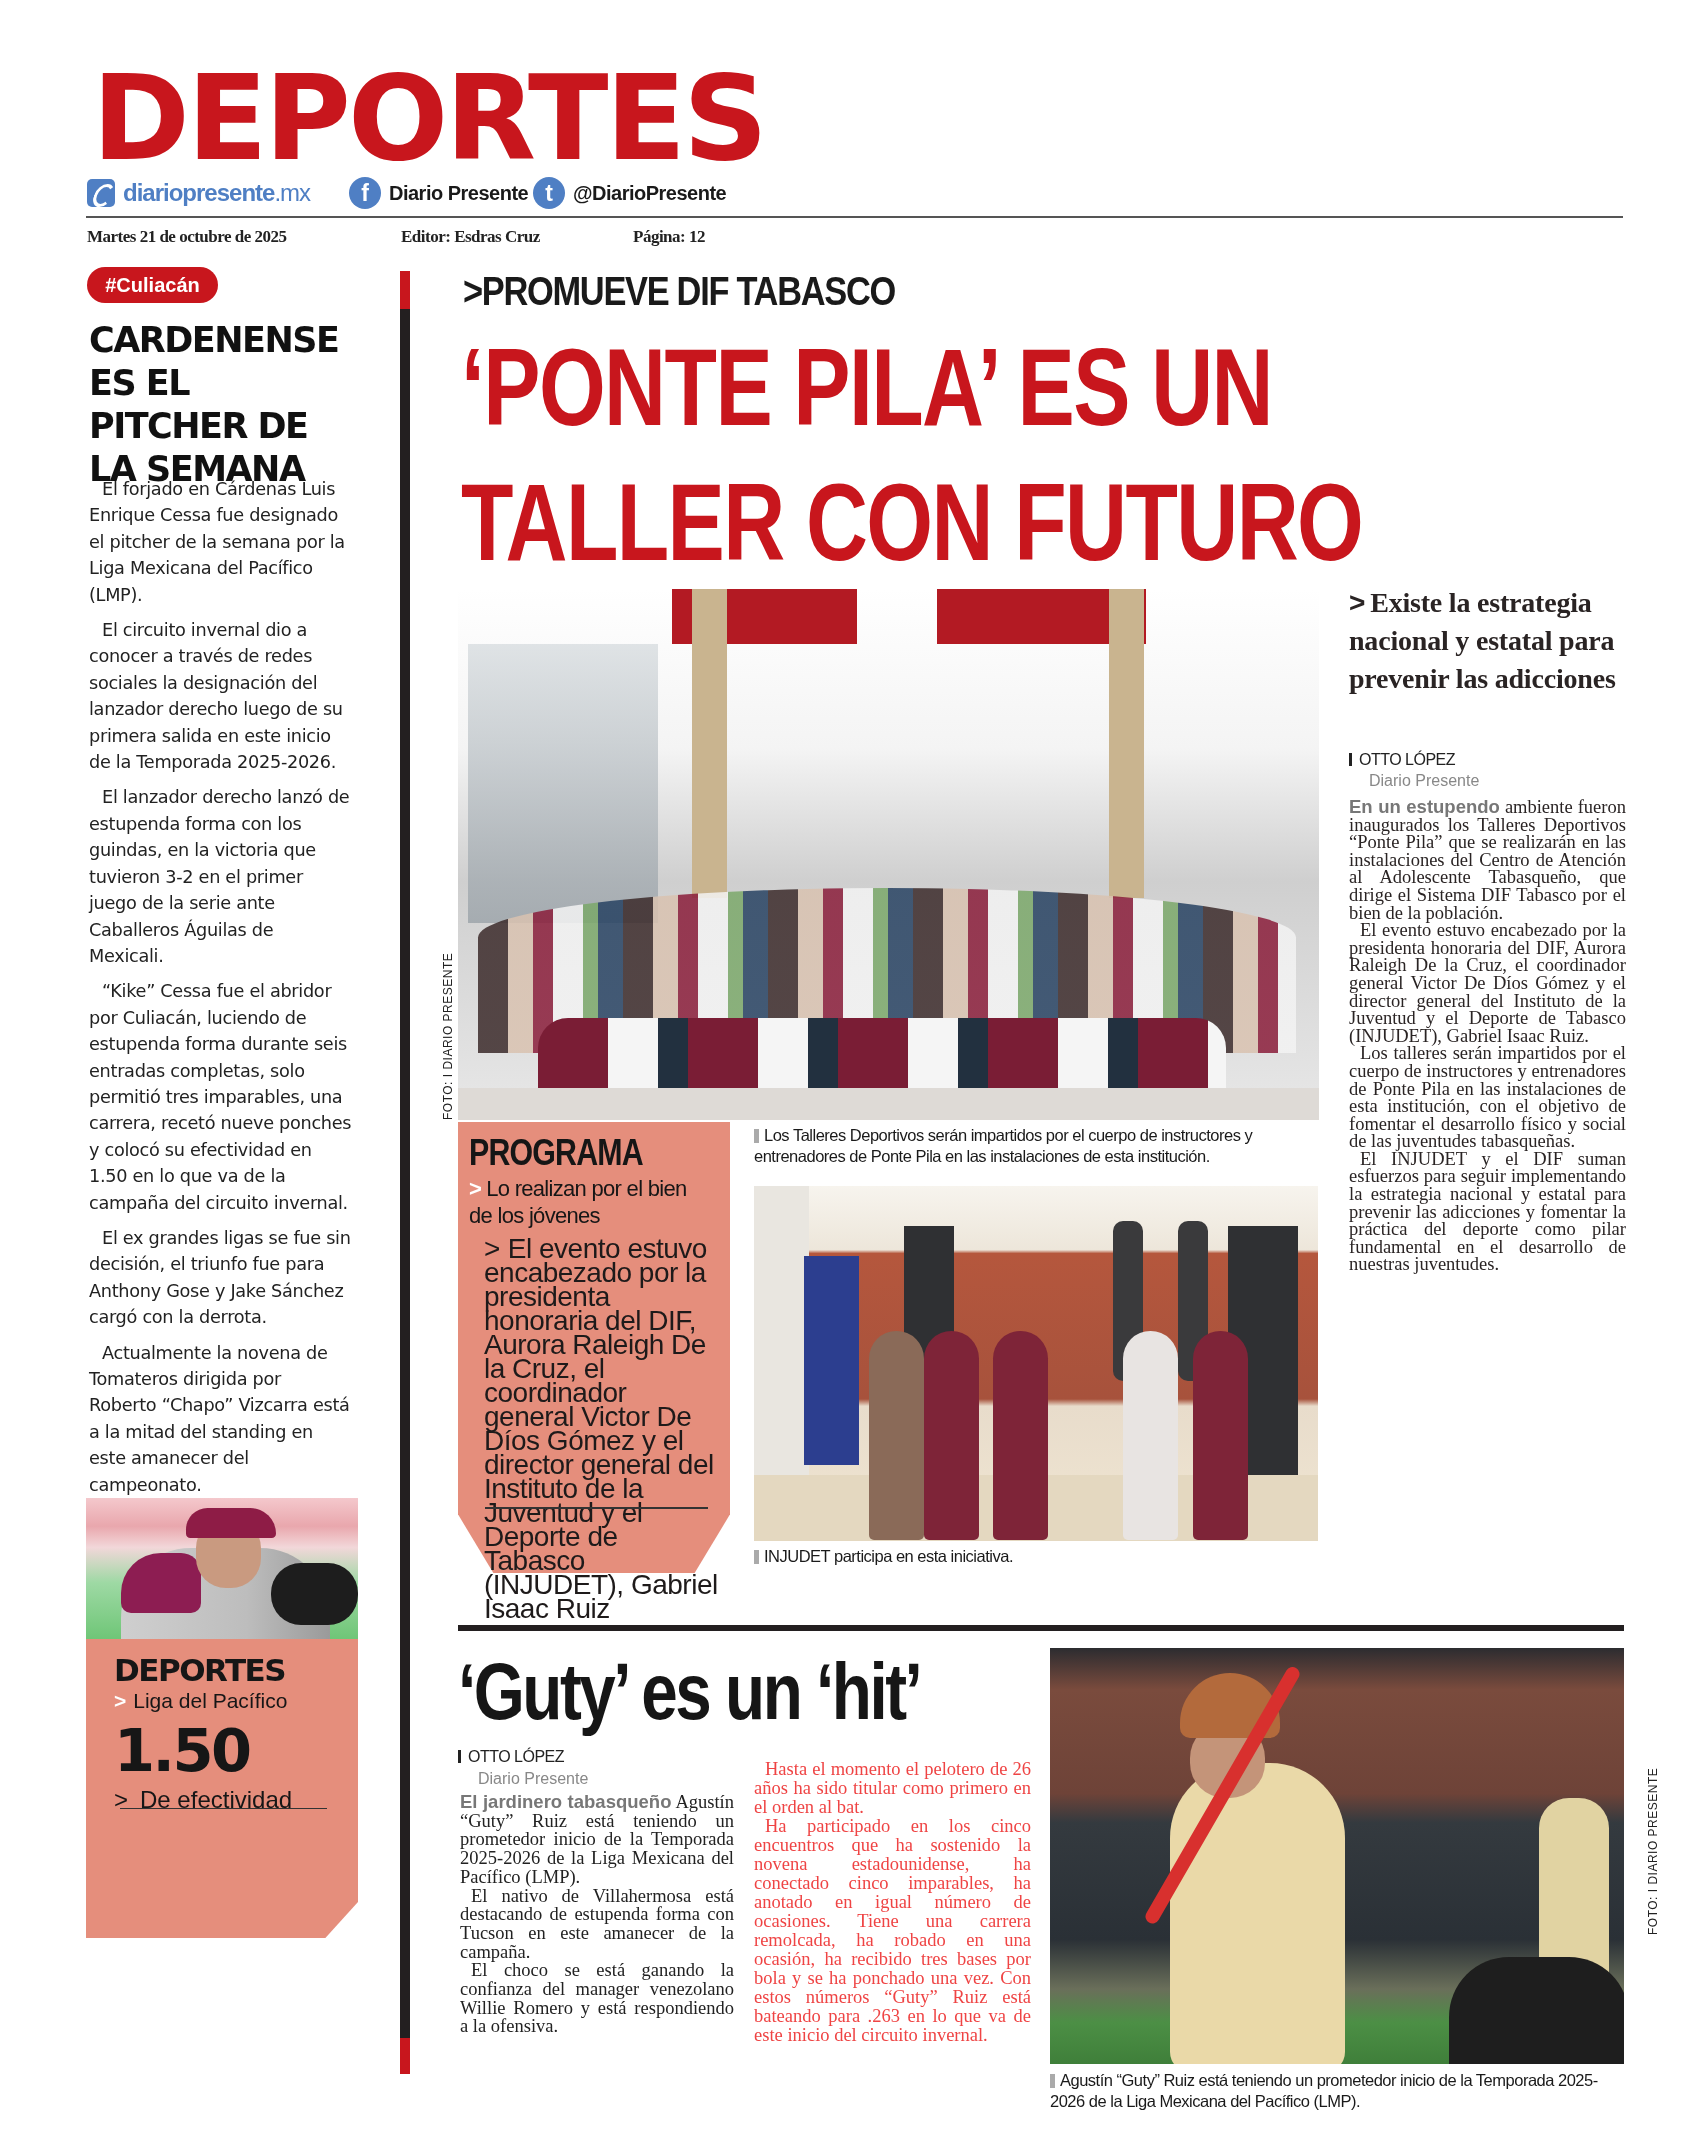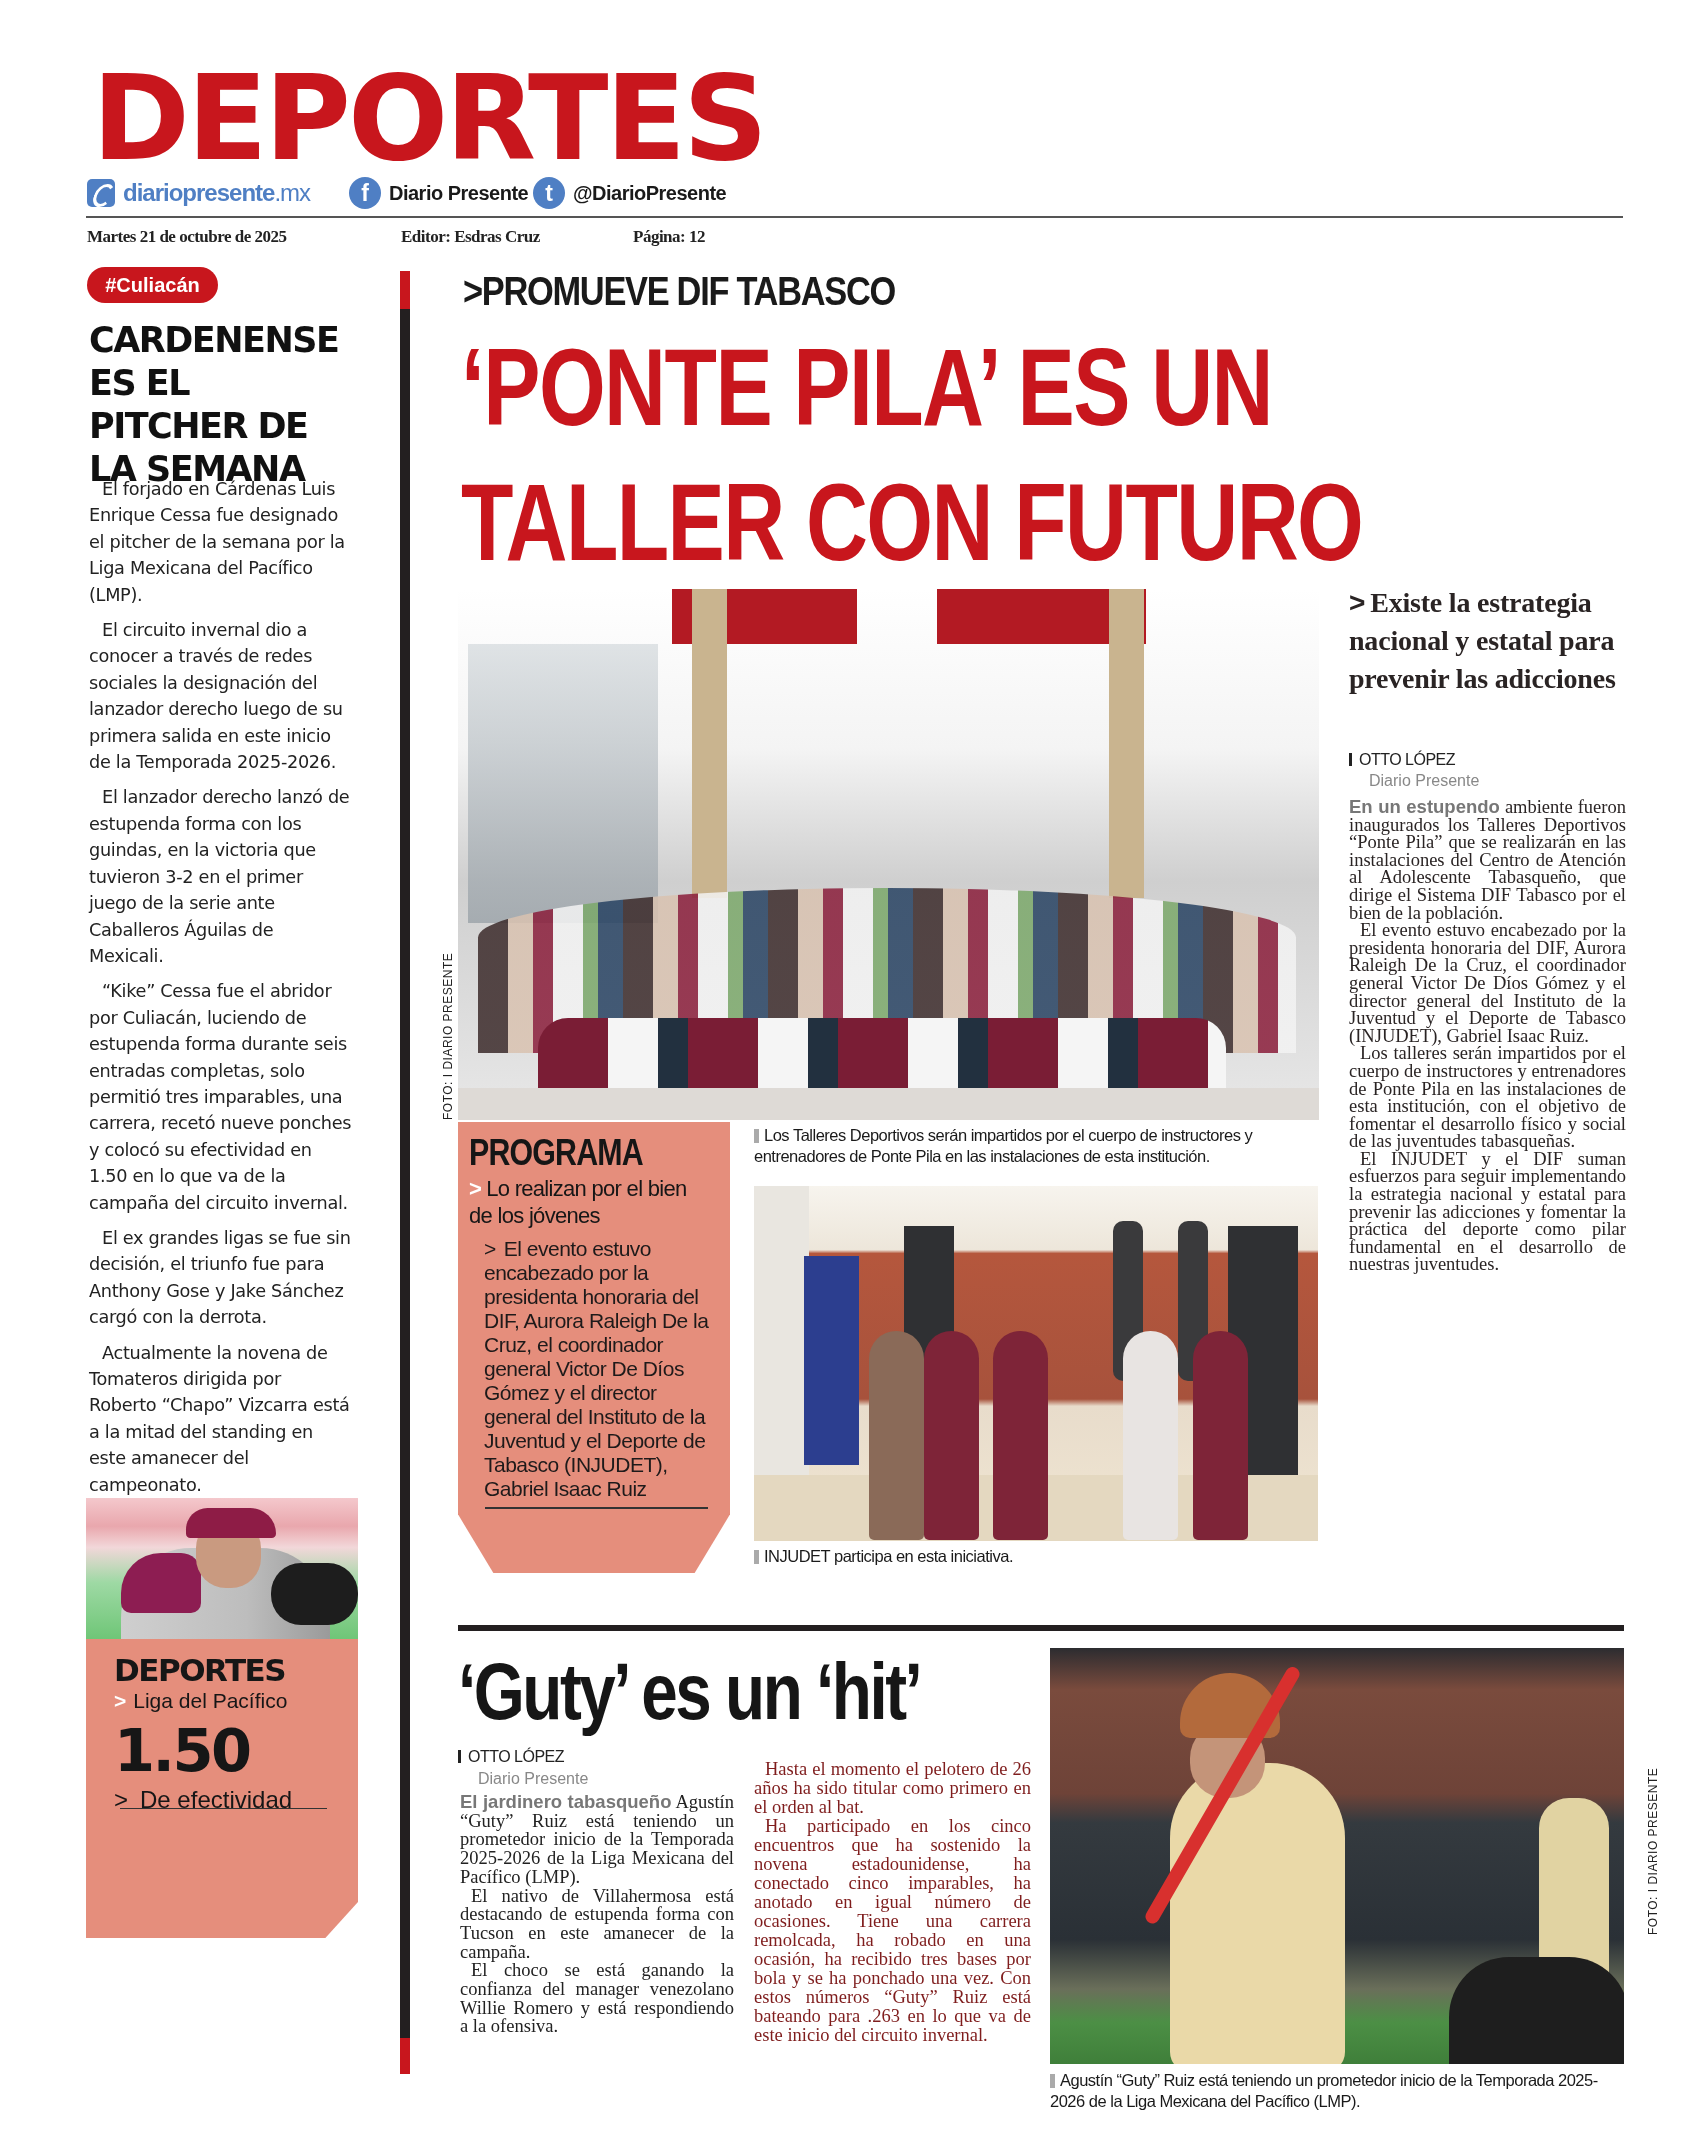--- a/index.html
+++ b/index.html
@@ -67,21 +67,21 @@
     background:repeating-linear-gradient(90deg,#7a1d35 0 70px,#f5f5f5 70px 120px,#22303f 120px 150px);}
   .pm-floor{position:absolute;left:0;top:499px;width:100%;height:32px;background:#dedad6;}
 
   .photo-credit{left:441px;top:1120px;transform:rotate(-90deg);transform-origin:left top;font-size:12px;color:#222;white-space:nowrap;letter-spacing:0.5px;}
 
   .programa-box{left:458px;top:1122px;width:272px;height:451px;background:#e58e7c;
     clip-path:polygon(0 0,100% 0,100% 87%,87% 100%,13% 100%,0 87%);}
   .programa-title{left:469px;top:1132px;font-family:"Liberation Sans",sans-serif;font-weight:bold;font-size:37px;color:#161616;letter-spacing:-1px;transform:scaleX(0.82);transform-origin:left;}
   .programa-sub{left:469px;top:1175px;width:239px;font-size:22px;line-height:27px;color:#161616;letter-spacing:-0.7px;}
   .programa-sub .chev{color:#fff;font-weight:bold;margin-right:5px;}
-  .programa-body{left:484px;top:1237px;width:234px;font-size:21px;line-height:24px;color:#1e1a1a;letter-spacing:-0.5px;}
+  .programa-body{left:484px;top:1237px;width:234px;font-size:28px;line-height:24px;color:#1e1a1a;letter-spacing:-0.5px;}
   .programa-body .chev{margin-right:8px;}
   .programa-rule{left:485px;top:1507px;width:223px;height:1.5px;background:#333;}
 
   .caption{font-size:16.5px;line-height:21px;color:#1a1a1a;letter-spacing:-0.5px;}
   .caption .bar{display:inline-block;width:5px;height:14px;background:#aaa;margin-right:5px;vertical-align:-1.5px;}
   .cap1{left:754px;top:1125px;width:569px;}
 
   .photo-boxing{left:754px;top:1186px;width:564px;height:355px;overflow:hidden;
     background:linear-gradient(180deg,#f7f4ee 0%,#ede6da 18%,#b5573d 19%,#a7523c 60%,#e8dccb 62%,#f0e6d2 100%);}
   .pb-wallL{position:absolute;left:0;top:0;width:55px;height:355px;background:#e9e6e0;}
@@ -103,21 +103,21 @@
   .lead{font-family:"Liberation Sans",sans-serif;font-weight:bold;color:#777;}
 
   
   .sep{left:458px;top:1625px;width:1166px;height:6px;background:#231f20;}
   .guty-headline{left:458px;top:1646px;font-family:"Liberation Sans",sans-serif;font-weight:bold;font-size:80px;color:#161616;letter-spacing:-3px;transform:scaleX(0.82);transform-origin:left;white-space:nowrap;}
   .byline3{left:458px;top:1748px;}
   .byline3-src{left:468px;top:1770px;}
   .guty-col1{left:460px;top:1793px;width:274px;font-family:"Liberation Serif",serif;font-size:18.5px;line-height:18.7px;color:#222;text-align:justify;}
   .guty-col1 p{text-indent:11px;}
   .guty-col1 p:first-child{text-indent:0;}
-  .guty-col2{left:754px;top:1760px;width:277px;font-family:"Liberation Serif",serif;font-size:18.5px;line-height:19px;color:#7f1d1d;text-align:justify;}
+  .guty-col2{left:754px;top:1760px;width:277px;font-family:"Liberation Serif",serif;font-size:18.5px;line-height:19px;color:#ef4444;text-align:justify;}
   .guty-col2 p{text-indent:11px;}
 
   .photo-batter{left:1050px;top:1648px;width:574px;height:416px;overflow:hidden;
     background:linear-gradient(180deg,#2c2c30 0%,#7a4b3d 10%,#6e4338 35%,#343a3f 42%,#2a3036 70%,#6a6f5a 82%,#4c8f45 90%,#3f7f3a 100%);}
   .bt-body{position:absolute;left:120px;top:115px;width:175px;height:309px;border-radius:75px 75px 20px 20px;background:#ead9a8;}
   .bt-helmet{position:absolute;left:130px;top:25px;width:100px;height:65px;border-radius:50px 50px 10px 10px;background:#b36a3c;}
   .bt-face{position:absolute;left:140px;top:75px;width:75px;height:75px;border-radius:35px;background:#c49479;}
   .bt-bat{position:absolute;left:239px;top:20px;width:14px;height:294px;background:#d8302e;transform:rotate(30deg);transform-origin:top;border-radius:7px;}
   .bt-catcher{position:absolute;left:399px;top:309px;width:180px;height:130px;border-radius:60px 60px 0 0;background:#1e1e1e;}
   .bt-player2{position:absolute;left:489px;top:150px;width:70px;height:224px;border-radius:30px 30px 5px 5px;background:#e1d3a2;}

